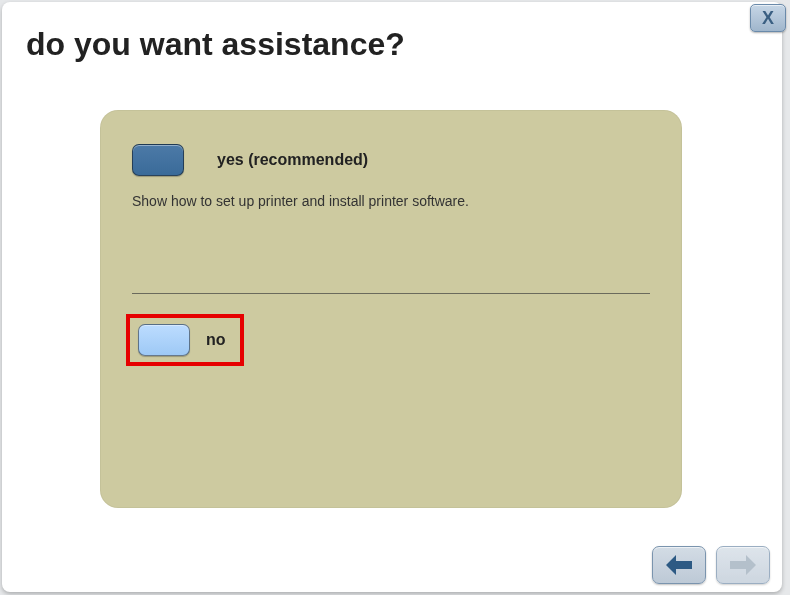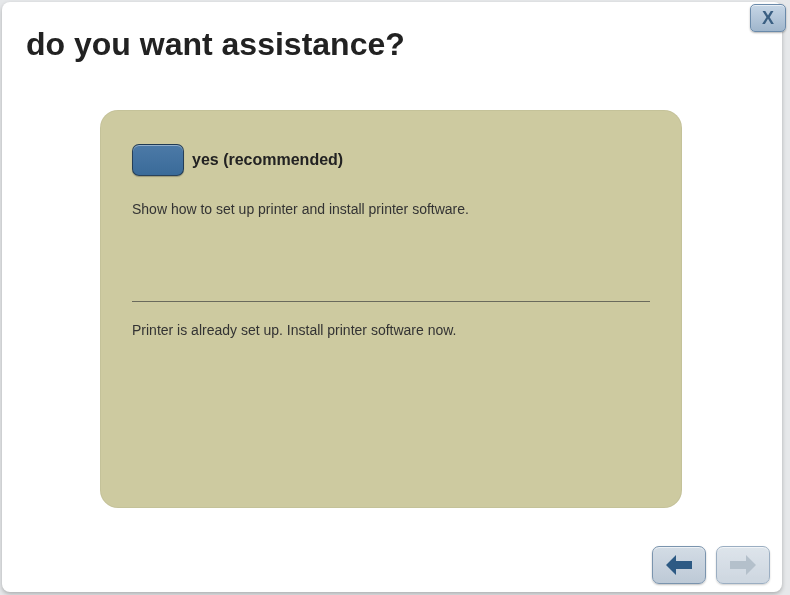--- a/index.html
+++ b/index.html
@@ -56,21 +56,21 @@
     width: 582px;
     height: 398px;
     background: #cdcaa0;
     border-radius: 18px;
     padding: 34px 32px 20px 32px;
     box-shadow: inset 0 0 0 1px rgba(0,0,0,0.04);
   }
   .option-row {
     display: flex;
     align-items: center;
-    gap: 8px;
+    gap: 33px;
   }
   .opt-btn {
     width: 52px;
     height: 32px;
     border-radius: 7px;
     border: 1px solid rgba(0,0,0,0.45);
     box-shadow: inset 0 1px 0 rgba(255,255,255,0.4), 0 1px 1px rgba(0,0,0,0.25);
     cursor: pointer;
   }
   .opt-btn.yes {
@@ -78,21 +78,21 @@
   }
   .opt-btn.no {
     background: linear-gradient(#bcdcff, #9ec9f5);
   }
   .opt-label {
     font-size: 16px;
     font-weight: 700;
     color: #222;
   }
   .opt-desc {
-    margin-top: 25px;
+    margin-top: 17px;
     font-size: 14px;
     color: #333;
   }
   .divider {
     margin: 84px 0 20px 0;
     border: none;
     border-top: 1px solid #6a6a5c;
   }
   .highlight-box {
     display: inline-flex;
@@ -143,21 +143,24 @@
   <div class="panel">
 
     <div class="option-row">
       <div class="opt-btn yes"></div>
       <div class="opt-label">yes (recommended)</div>
     </div>
     <div class="opt-desc">Show how to set up printer and install printer software.</div>
 
     <hr class="divider">
 
-    <div class="opt-desc" style="margin-top:20px;">Printer is already set up. Install printer software now.</div>
+    <div class="highlight-box">
+      <div class="opt-btn no"></div>
+      <div class="opt-label">no</div>
+    </div>
 
   </div>
 
   <div class="nav-buttons">
     <div class="nav-btn">
       <svg width="26" height="20" viewBox="0 0 26 20">
         <path d="M10 0 L0 10 L10 20 L10 14 L26 14 L26 6 L10 6 Z" fill="#2d5a84"></path>
       </svg>
     </div>
     <div class="nav-btn disabled">

